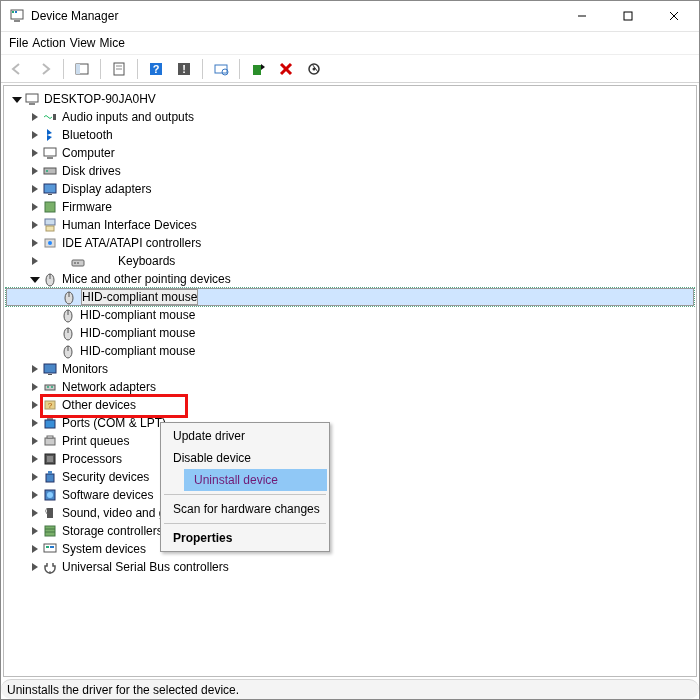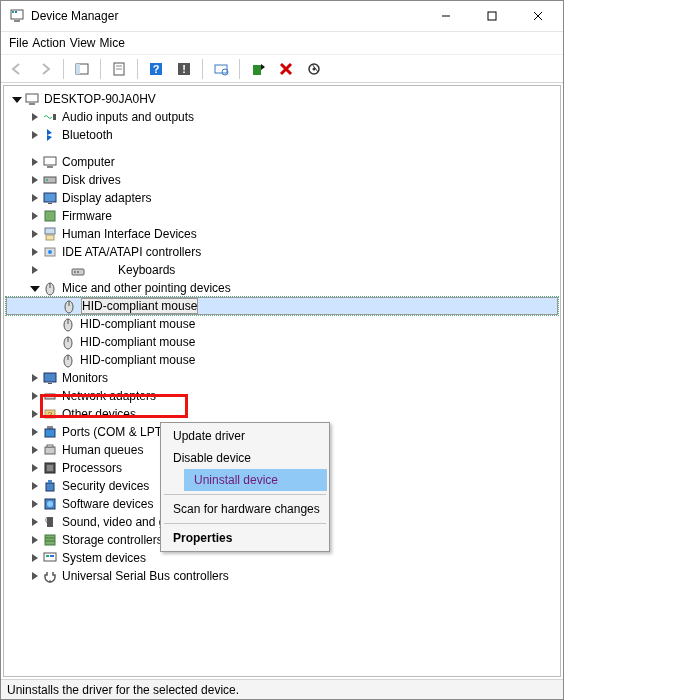--- a/index.html
+++ b/index.html
@@ -1,17 +1,17 @@
 <!DOCTYPE html>
 <html><head>
 <meta charset="utf-8">
 <style>
   * { box-sizing: border-box; }
   html, body { margin:0; padding:0; font-family: "Segoe UI", Tahoma, sans-serif; font-size:12px; color:#000; background:#fff; }
-  .window { width:564px; height:700px; border:1px solid #888; display:flex; flex-direction:column; background:#fff; }
+  .window { width:700px; height:700px; border:1px solid #888; display:flex; flex-direction:column; background:#fff; }
   .titlebar { height:30px; display:flex; align-items:center; padding:0 2px 0 8px; }
   .titlebar .icon { width:16px; height:16px; margin-right:6px; display:inline-block; }
   .titlebar .title { flex:1; font-size:12px; }
   .wbtns { display:flex; }
   .wbtn { width:46px; height:30px; display:flex; align-items:center; justify-content:center; }
   .menubar { display:flex; padding:2px 6px; border-top:1px solid #e5e5e5; border-bottom:1px solid #eee; }
   .menubar span { font-size:12px; padding:2px 2px; }
   .toolbar { display:flex; align-items:center; padding:2px 4px; border-bottom:1px solid #d4d4d4; gap:4px; height:28px; }
   .tool { width:24px; height:22px; display:flex; align-items:center; justify-content:center; border:1px solid transparent; border-radius:2px; }
   .tool.dis { opacity:0.45; }
@@ -24,21 +24,21 @@
   .arrow { width:0;height:0; }
   .arrow.closed { border-top:4px solid transparent; border-bottom:4px solid transparent; border-left:6px solid #555; }
   .arrow.open { border-left:5px solid transparent; border-right:5px solid transparent; border-top:6px solid #111; margin-top:2px; }
   .ico { width:16px; height:16px; margin-right:4px; display:inline-block; }
   .selrow { background:#eee; border:1px solid #999; }
   .ctxmenu { position:absolute; background:#f5f5f5; border:1px solid #979797; box-shadow:2px 2px 3px rgba(0,0,0,.25); width:170px; font-size:12px; padding:2px; }
   .ctxmenu .mi { height:22px; display:flex; align-items:center; padding-left:10px; }
   .ctxmenu .mi.hov { background:#2e8ef7; color:#701a75; background:#90c8f6;margin-left:21px; }
   .ctxmenu .mi.bold { font-weight:bold; }
   .ctxmenu .sep { border-top:1px solid #c5c5c5; margin:3px 1px; }
-  .statusbar { border-top:1px solid #d4d4d4; padding:3px 6px; font-size:12px; height:20px; background:#f4f4f4; }
+  .statusbar { border-top:1px solid #d4d4d4; padding:3px 6px; font-size:12px; height:20px; background:#f4f4f4;border-radius:10px; }
   .redbox { position:absolute; border:3px solid #e11; pointer-events:none; }
 </style>
 </head>
 <body>
 
 <div class="window">
 
   <div class="titlebar">
     <span class="icon">
       <svg width="16" height="16" viewBox="0 0 16 16">
@@ -168,21 +168,21 @@
         </div>
         <div class="row" style="padding-left: 22px;">
           <span class="tw">
             <span class="arrow closed"></span>
           </span>
           <span class="ico"><svg width="16" height="16">
               <path d="M5 2 L5 14 L10 10 L5 8 L10 6 Z" fill="#0a63c9"></path>
             </svg></span>
           <span>Bluetooth</span>
         </div>
-        <div class="row" style="padding-left: 22px; margin-top: 9px;">
+        <div class="row" style="padding-left: 22px;">
           <span class="tw">
             <span class="arrow closed"></span>
           </span>
           <span class="ico"><svg width="16" height="16">
               <rect x="2" y="3" width="12" height="8" fill="#fff" stroke="#555"></rect>
               <rect x="5" y="12" width="6" height="2" fill="#888"></rect>
             </svg></span>
           <span>Computer</span>
         </div>
         <div class="row" style="padding-left: 22px;">
@@ -329,21 +329,21 @@
           <span>Ports (COM &amp; LPT)</span>
         </div>
         <div class="row" style="padding-left: 22px;">
           <span class="tw">
             <span class="arrow closed"></span>
           </span>
           <span class="ico"><svg width="16" height="16">
               <rect x="3" y="5" width="10" height="7" fill="#ccc" stroke="#666"></rect>
               <rect x="5" y="3" width="6" height="2" fill="#fff" stroke="#666"></rect>
             </svg></span>
-          <span>Human queues</span>
+          <span>Print queues</span>
         </div>
         <div class="row" style="padding-left: 22px;">
           <span class="tw">
             <span class="arrow closed"></span>
           </span>
           <span class="ico"><svg width="16" height="16">
               <rect x="3" y="3" width="10" height="10" fill="#555" stroke="#222"></rect>
               <rect x="5" y="5" width="6" height="6" fill="#888"></rect>
             </svg></span>
           <span>Processors</span>

